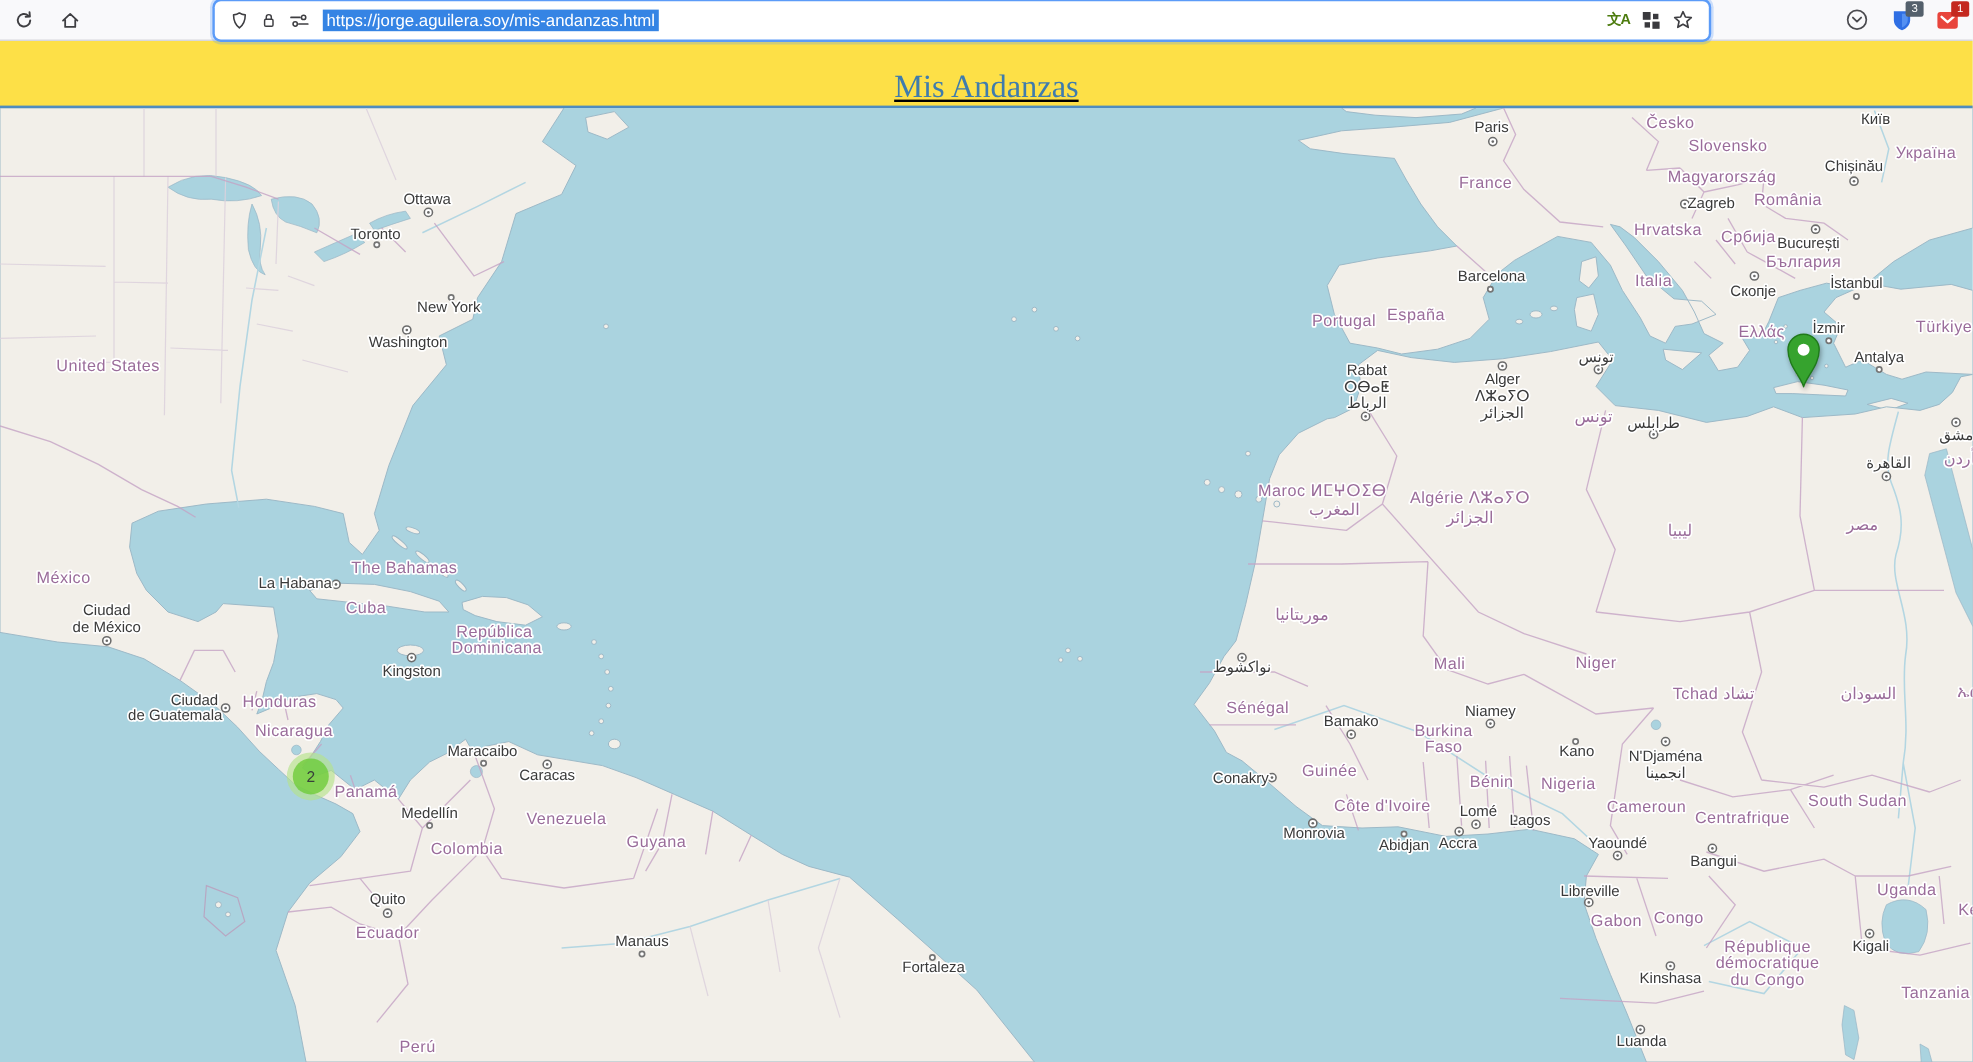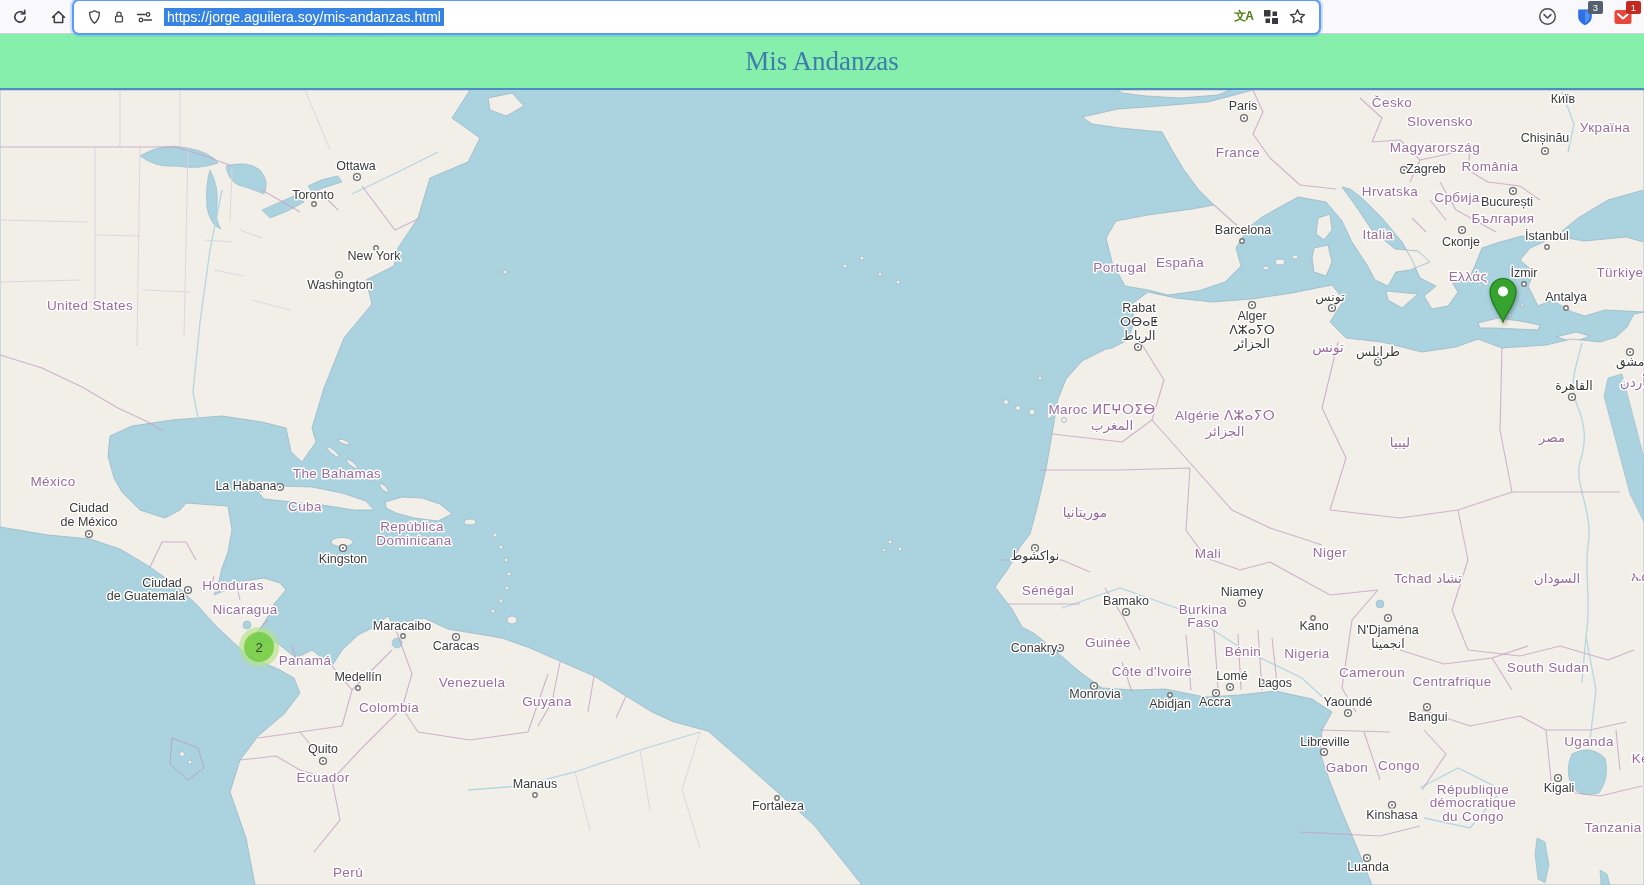--- a/index.html
+++ b/index.html
@@ -2,36 +2,36 @@
 <html style="--ocean: #aad3df; --land: #f2efe9; --country_label: #9a6c9a; --city_label: #3a3a3a; --cluster_outer: rgba(181,226,140,0.65); --cluster_inner: rgba(110,204,57,0.8); --pin: #36a32e; --header_accent: #4e8cbf; --title_color: #3f7cae;"><head>
 <meta charset="utf-8">
 <style>
   html,body{margin:0;padding:0;}
   body{width:1644px;height:885px;overflow:hidden;font-family:"Liberation Sans","DejaVu Sans",sans-serif;background:#fff;}
 
   
   .toolbar{height:33px;background:#f9f9fb;border-bottom:1px solid #d0d0d7;display:flex;align-items:center;position:relative;}
   .tb-btn{width:28px;height:26px;margin:0 2px;display:flex;align-items:center;justify-content:center;border-radius:4px;flex:0 0 auto;}
   .tb-btn svg{display:block;}
-  .urlbar{width:1245px;height:26px;background:#fff;border-radius:5px;
+  .urlbar{margin-left:105px;width:1245px;height:26px;background:#fff;border-radius:5px;
           box-shadow:0 0 0 2px #5b9bf8,0 0 0 4px rgba(91,155,248,.28);
           display:flex;align-items:center;padding:16px 8px;box-sizing:border-box;flex:0 0 auto;}
   .urlbar .ic{margin:0 5px;flex:0 0 auto;display:flex;align-items:center;}
   .url-text{margin-left:6px;font-size:14px;color:#fff;background:#3584e4;padding:1px 3px;white-space:nowrap;flex:0 0 auto;}
   .ub-spacer{flex:1;}
   .tb-spacer{flex:1;}
   .translate-glyph{font-size:12px;color:#4d7c0f;font-weight:bold;letter-spacing:-1px;}
   .ext-btn{position:relative;width:26px;height:26px;margin:0 6px;display:flex;align-items:center;justify-content:center;flex:0 0 auto;}
   .ext-badge{position:absolute;top:-3px;right:-5px;min-width:9px;padding:0 3px;height:13px;line-height:13px;
              font-size:9.5px;text-align:center;color:#fff;border-radius:2px;}
   .badge-slate{background:#54606c;}
   .badge-red{background:#c4281f;}
 
   
-  .page-header{height:54px;background:#86efac;border-bottom:2px solid #4e8cbf;display:flex;align-items:center;justify-content:center;}
+  .page-header{height:54px;background:#fde047;border-bottom:2px solid #4e8cbf;display:flex;align-items:flex-end;justify-content:center;text-decoration:underline;}
   .page-header h1{margin:0;font-family:"Liberation Serif","DejaVu Serif",serif;font-weight:500;font-size:27px;color:#3f7cae;}
 
   
   .map{position:relative;width:1644px;height:795px;background:var(--ocean,#aad3df);overflow:hidden;cursor:grab;}
   .map svg.base{position:absolute;left:0;top:0;}
   .land{fill:var(--land,#f2efe9);stroke:#9bb7c6;stroke-width:.8;}
   .island{fill:var(--land,#f2efe9);stroke:#9bb7c6;stroke-width:.8;}
   .waterfill{fill:var(--ocean,#aad3df);stroke:#9bb7c6;stroke-width:.6;}
   .riv{fill:none;stroke:#b3d6e2;stroke-width:1.3;}
   .cborder{fill:none;stroke:#c4a2c4;stroke-width:1.1;opacity:.8;}

